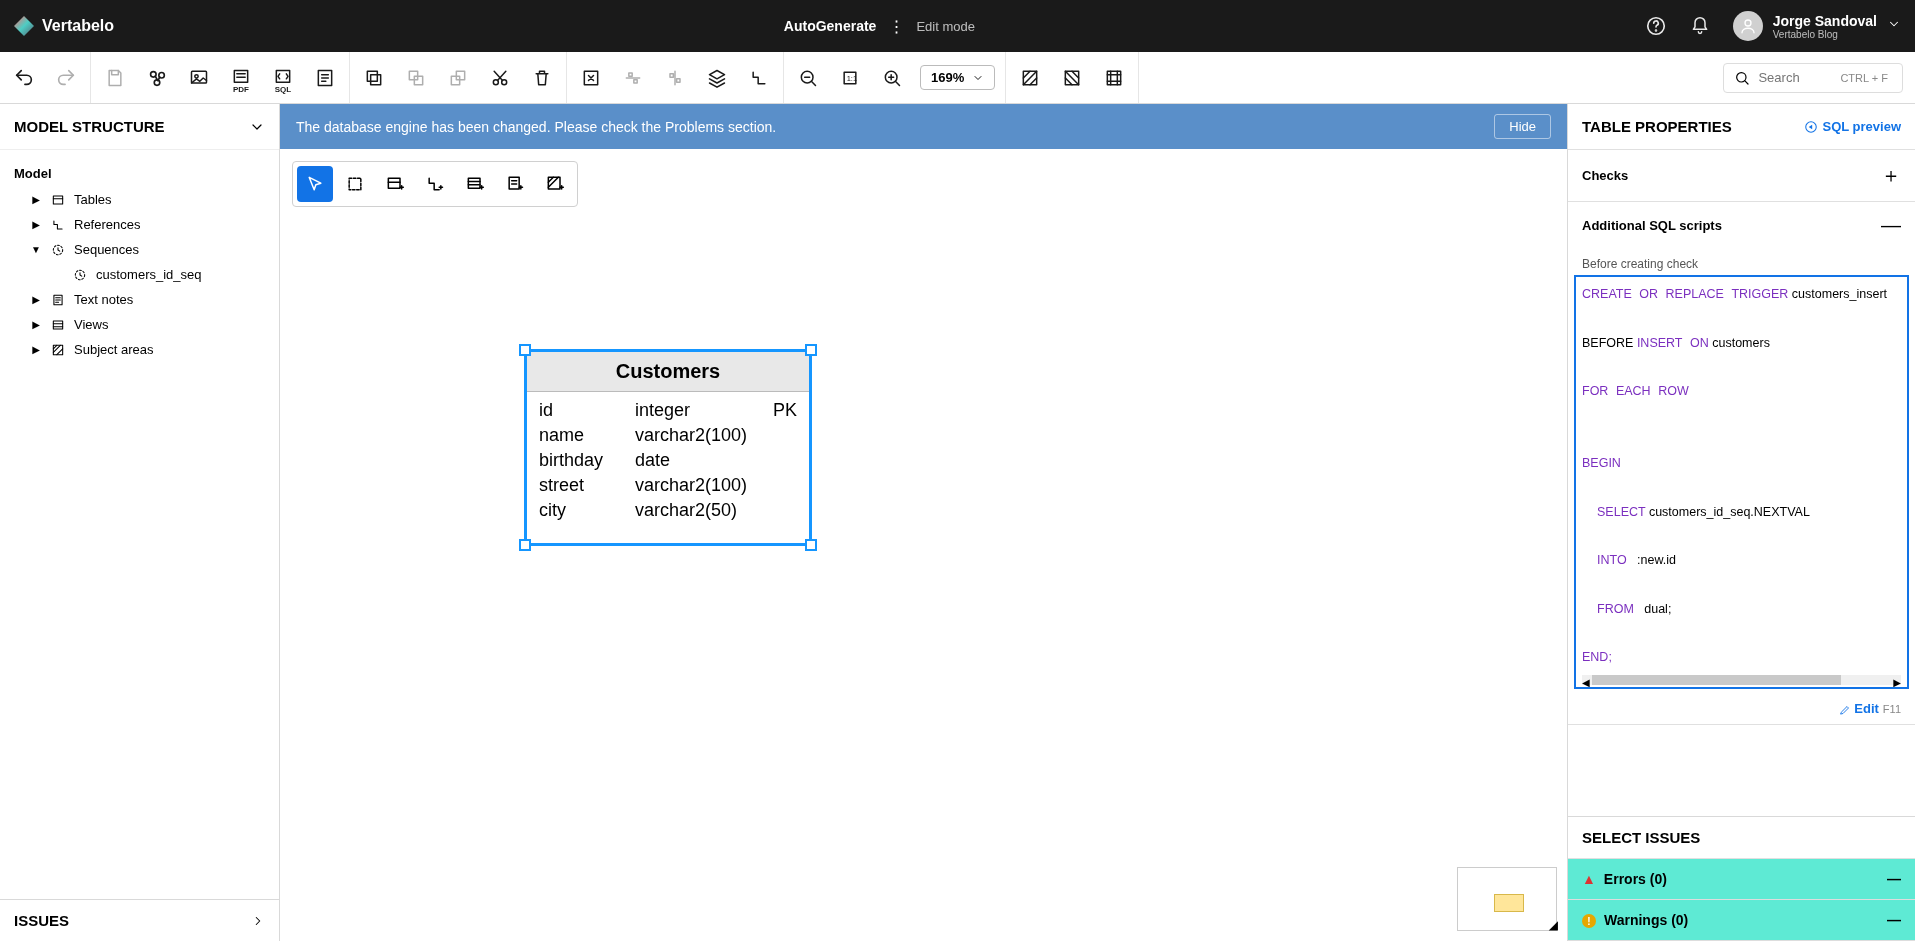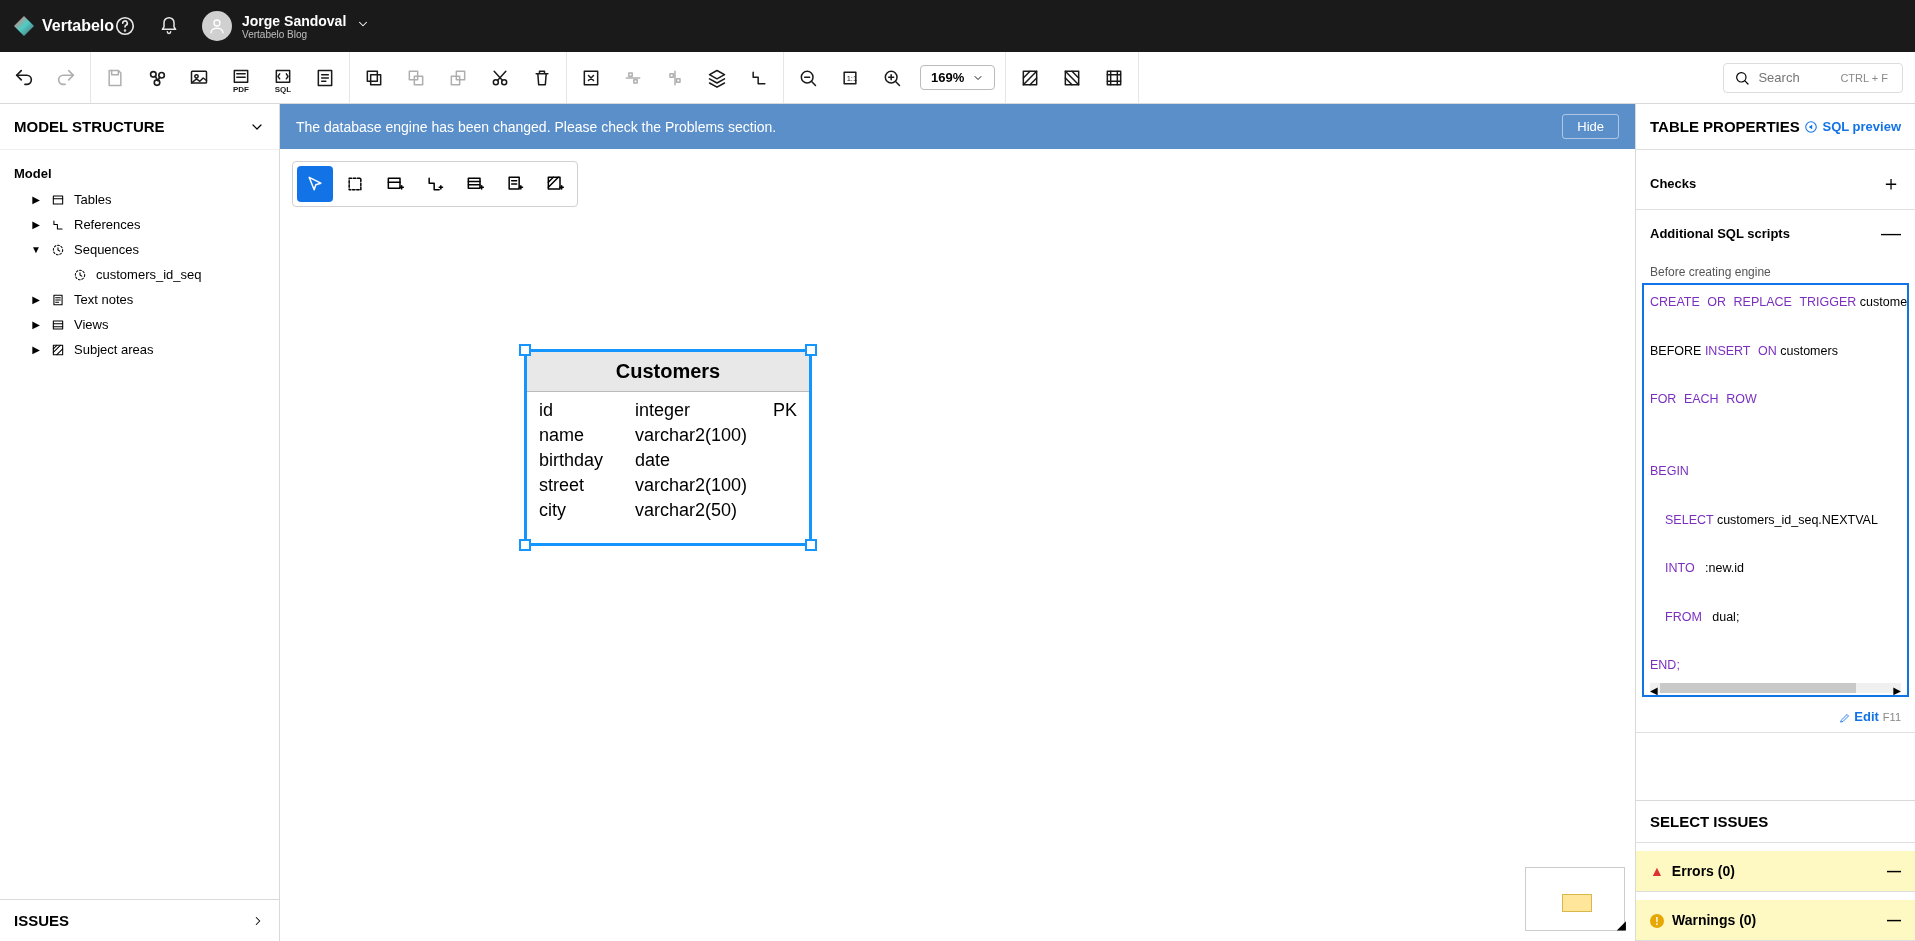--- a/index.html
+++ b/index.html
@@ -67,50 +67,55 @@
 .h-tl { top: -8px; left: -8px; }
 .h-tr { top: -8px; right: -8px; }
 .h-bl { bottom: -8px; left: -8px; }
 .h-br { bottom: -8px; right: -8px; }
 
 .minimap { position: absolute; right: 10px; bottom: 10px; width: 100px; height: 64px; border: 1px solid #ccc; background: #fff; }
 .mini-rect { position: absolute; top: 26px; left: 36px; width: 30px; height: 18px; background: #ffe69a; border: 1px solid #d8b84a; }
 .minimap-handle { position: absolute; right: -2px; bottom: -2px; font-size: 12px; }
 
 
-.rightpanel { width: 280px; border-left: 1px solid #d9d9d9; background: #fff; display: flex; flex-direction: column; gap: 8px; }
+.rightpanel { width: 348px; border-left: 1px solid #d9d9d9; background: #fff; display: flex; flex-direction: column; }
 .rp-header { padding: 14px 14px; border-bottom: 1px solid #e0e0e0; display: flex; align-items: center; justify-content: space-between; }
 .rp-header-title { font-weight: 700; font-size: 15px; }
 .sql-preview { color: #1273e6; font-size: 13px; font-weight: 600; display: flex; align-items: center; gap: 4px; cursor: pointer; }
 .rp-body { flex: 1; overflow-y: auto; font-size: 13px; }
 .rp-section { border-bottom: 1px solid #e0e0e0; }
 .rp-sect-head { padding: 12px 14px; font-weight: 700; display: flex; align-items: center; justify-content: space-between; cursor: pointer; }
 .rp-label { font-size: 12px; color: #555; padding: 8px 14px 4px; }
 .sql-edit { margin: 0 6px 8px; border: 2px solid #1273e6; background: #fff; font-family: "Consolas","Courier New",monospace; font-size: 12.5px; line-height: 1.9; padding: 6px 6px 2px; white-space: pre; overflow-x: auto; }
 .sql-kw { color: #7b2fbf; }
 .sql-scroll { height: 10px; background: #f0f0f0; margin-top: 4px; position: relative; }
 .sql-thumb { position: absolute; left: 10px; top: 0; height: 10px; width: 78%; background: #c9c9c9; }
 .edit-link { text-align: right; padding: 4px 14px 8px; color: #1273e6; font-weight: 600; font-size: 13px; cursor: pointer; }
 .edit-link .hint { color: #888; font-weight: 400; margin-left: 4px; font-size: 11px; }
 
 .rp-issues-head { padding: 12px 14px; font-weight: 700; font-size: 15px; border-top: 1px solid #d9d9d9; border-bottom: 1px solid #e0e0e0; }
-.issue-row { background: #fef9c3; padding: 12px 14px; display: flex; align-items: center; justify-content: space-between; border-bottom: 1px solid #ddd; font-size: 14px; font-weight: 600; }
+.issue-row { background: #5eead4; padding: 12px 14px; display: flex; align-items: center; justify-content: space-between; border-bottom: 1px solid #ddd; font-size: 14px; font-weight: 600; }
 .err-icon { color: #d33; margin-right: 8px; }
 .warn-icon { color: #e6a700; background: #e6a700; border-radius: 50%; width: 14px; height: 14px; display: inline-flex; align-items: center; justify-content: center; color: #fff; font-size: 10px; font-weight: 700; margin-right: 8px; }
 
 
 svg { stroke: currentColor; fill: none; stroke-width: 1.8; stroke-linecap: round; stroke-linejoin: round; }
 </style>
 </head>
 <body>
 
 <div class="topbar">
   <div class="logo">
     <span class="logo-mark"></span>
     <span>Vertabelo</span>
+  </div>
+  <div class="topbar-center">
+    <span class="topbar-title">AutoGenerate</span>
+    <span class="kebab">⋮</span>
+    <span class="editmode">Edit mode</span>
   </div>
   <div class="topbar-right">
     <span class="hdr-icon">
         <svg width="22" height="22" viewBox="0 0 24 24">
           <circle cx="12" cy="12" r="9"></circle>
           <path d="M9.5 9a2.5 2.5 0 1 1 3.5 2.3c-.8.4-1 1-1 1.7"></path>
           <circle cx="12" cy="17" r=".5" fill="currentColor"></circle>
         </svg>
       </span>
     <span class="hdr-icon">
@@ -519,21 +524,21 @@
         <div class="rp-sect-head">
           <span>Checks</span>
           <span style="font-size:20px;font-weight:300">＋</span>
         </div>
       </div>
       <div class="rp-section">
         <div class="rp-sect-head">
           <span>Additional SQL scripts</span>
           <span style="font-size:20px;font-weight:300">—</span>
         </div>
-        <div class="rp-label">Before creating engine</div>
+        <div class="rp-label">Before creating check</div>
         <div class="sql-edit"><span class="sql-kw">CREATE</span> <span class="sql-kw">OR</span> <span class="sql-kw">REPLACE</span> <span class="sql-kw">TRIGGER</span><span> customers_insert</span>
 
 <span>BEFORE </span><span class="sql-kw">INSERT</span> <span class="sql-kw">ON</span><span> customers</span>
 
 <span class="sql-kw">FOR</span> <span class="sql-kw">EACH</span> <span class="sql-kw">ROW</span>
 
 
 <span class="sql-kw">BEGIN</span>
 
   <span class="sql-kw">SELECT</span><span> customers_id_seq.NEXTVAL</span>

